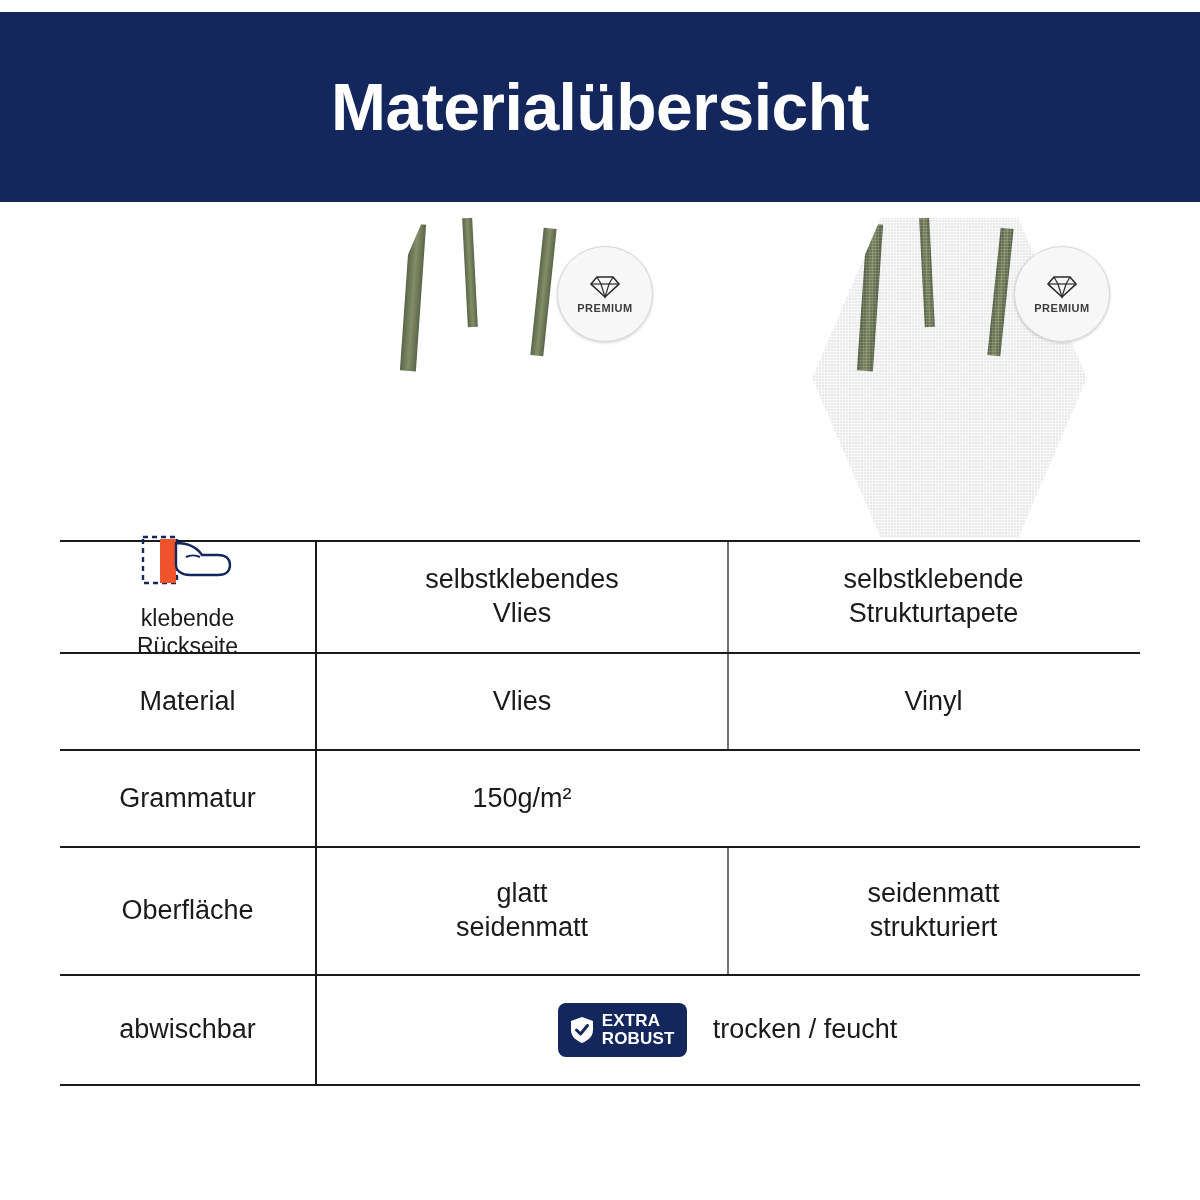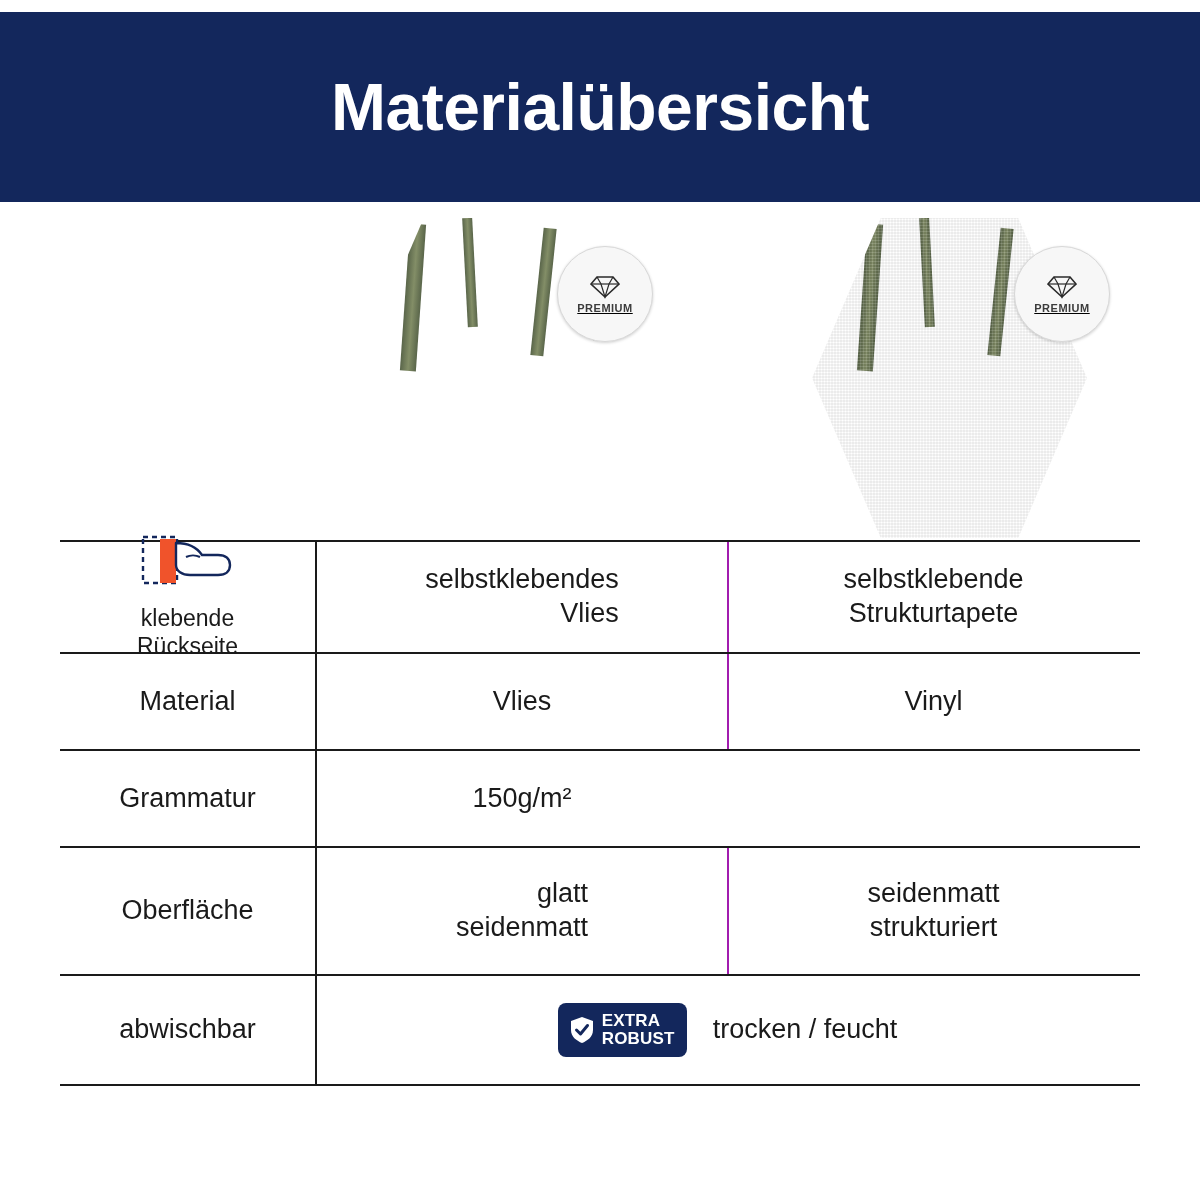--- a/index.html
+++ b/index.html
@@ -90,21 +90,20 @@
     width: 96px; height: 96px;
     border-radius: 50%;
     background: #f7f7f7;
     border: 1px solid #d8d8d8;
     box-shadow: 0 1px 3px rgba(0,0,0,0.18);
     display: flex;
     flex-direction: column;
     align-items: center;
     justify-content: center;
     gap: 3px;
-    text-decoration: underline;
   }
   .hex-wrap.left  .premium-badge { left: 202px; top: 28px; }
   .hex-wrap.right .premium-badge { left: 202px; top: 28px; }
   .premium-badge .label {
     font-size: 11px;
     font-weight: bold;
     letter-spacing: 0.5px;
     color: #3c3c3c;
   }
 
@@ -124,22 +123,22 @@
     display: flex;
     align-items: center;
     justify-content: center;
     text-align: center;
     font-size: 27px;
     color: #1a1a1a;
     padding: 6px 10px;
     line-height: 1.25;
   }
   .cell.label  { width: 255px; }
-  .cell.colA   { width: 412px; border-left: 2px solid #1a1a1a; text-align: right; }
-  .cell.colB   { width: 411px; border-left: 2px solid #a21caf; }
+  .cell.colA   { width: 412px; border-left: 2px solid #1a1a1a; }
+  .cell.colB   { width: 411px; border-left: 2px solid #737373; }
   .cell.span   { width: 823px; border-left: 2px solid #1a1a1a; gap: 26px; }
 
   .r-head { height: 112px; }
   .r-std  { height: 97px; }
   .r-two  { height: 128px; }
   .r-wipe { height: 112px; }
 
   
   .adhesive-cell {
     flex-direction: column;

